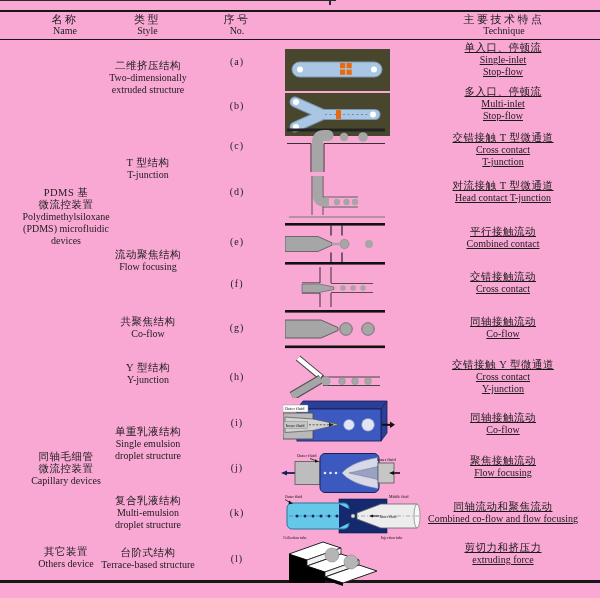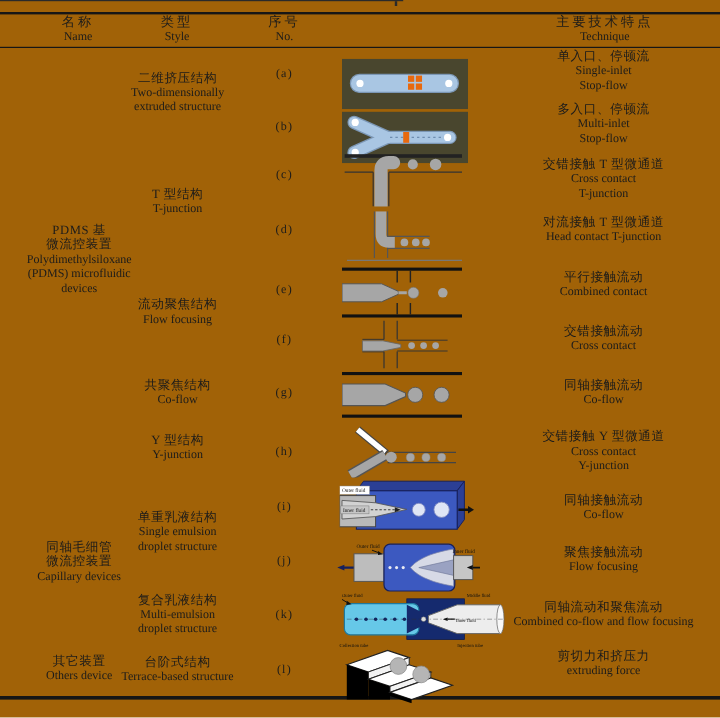--- a/index.html
+++ b/index.html
@@ -1,27 +1,27 @@
 <!DOCTYPE html>
 <html><head>
 <meta charset="utf-8">
 <style>
   html,body{margin:0;padding:0;background:#fff;}
-  #page{position:relative;width:600px;height:598px;background:#a16207;overflow:hidden;
+  #page{position:relative;width:600px;height:598px;background:#f9a8d4;overflow:hidden;
         font-family:"Liberation Serif","DejaVu Serif",serif;color:#1b1b1b;}
   .rule{position:absolute;left:0;width:600px;background:#161616;}
   .cell{position:absolute;text-align:center;}
   .ln{line-height:12px;white-space:nowrap;}
   .ln.zh{font-size:10.5px;letter-spacing:.5px;}
   .ln.en{font-size:10px;letter-spacing:0;}
   .hdr .ln.zh{font-size:11px;letter-spacing:2.5px;}
   .hdr .ln.en{font-size:10px;}
   .name-cell{left:5px;width:122px;}
   .style-cell{left:88px;width:120px;}
-  .tech-cell{left:405px;width:196px;}
+  .tech-cell{left:405px;width:196px;text-decoration:underline;}
   .no-label{position:absolute;left:214px;width:46px;text-align:center;
             font-size:10px;letter-spacing:1px;line-height:12px;}
   .sch{position:absolute;}
   svg text{font-family:"Liberation Serif","DejaVu Serif",serif;}
 </style>
 </head>
 <body>
 
 <div id="page">
 

